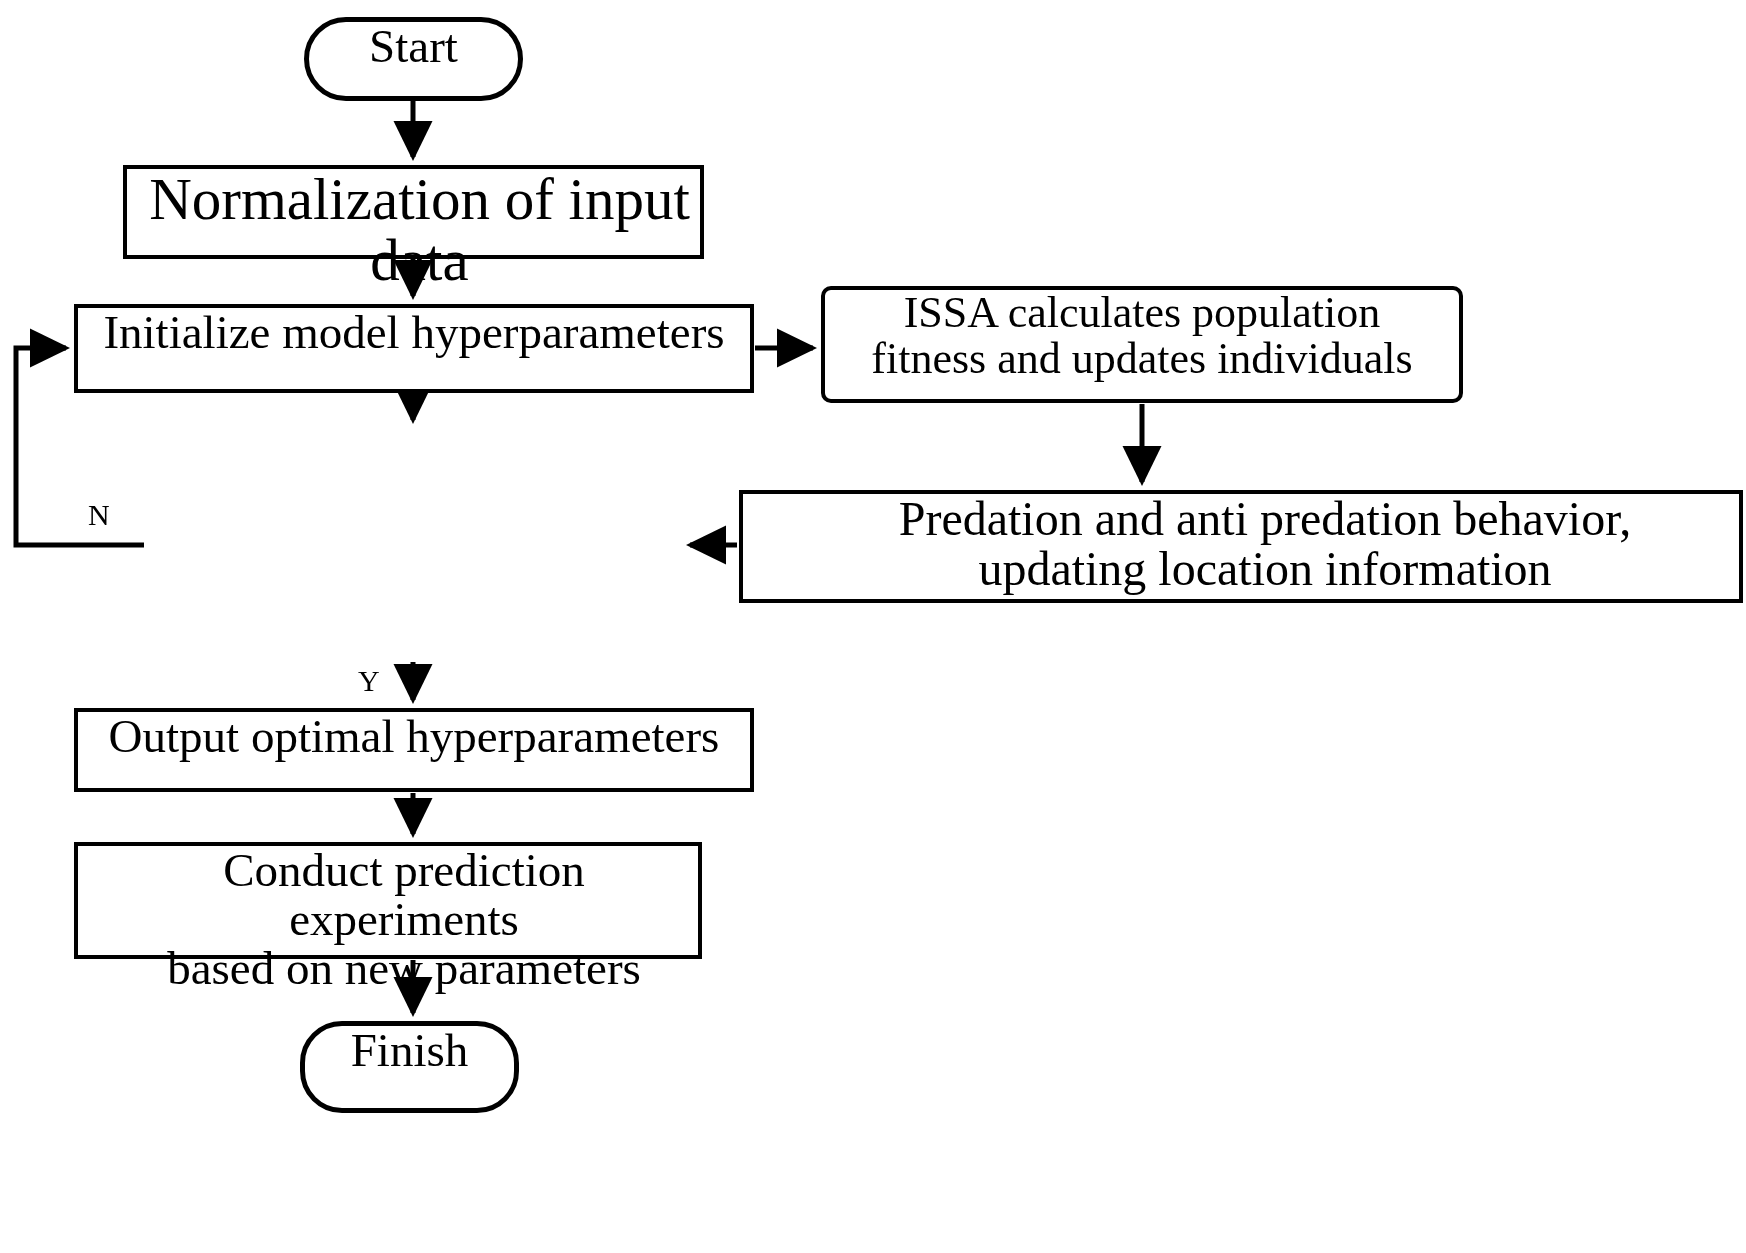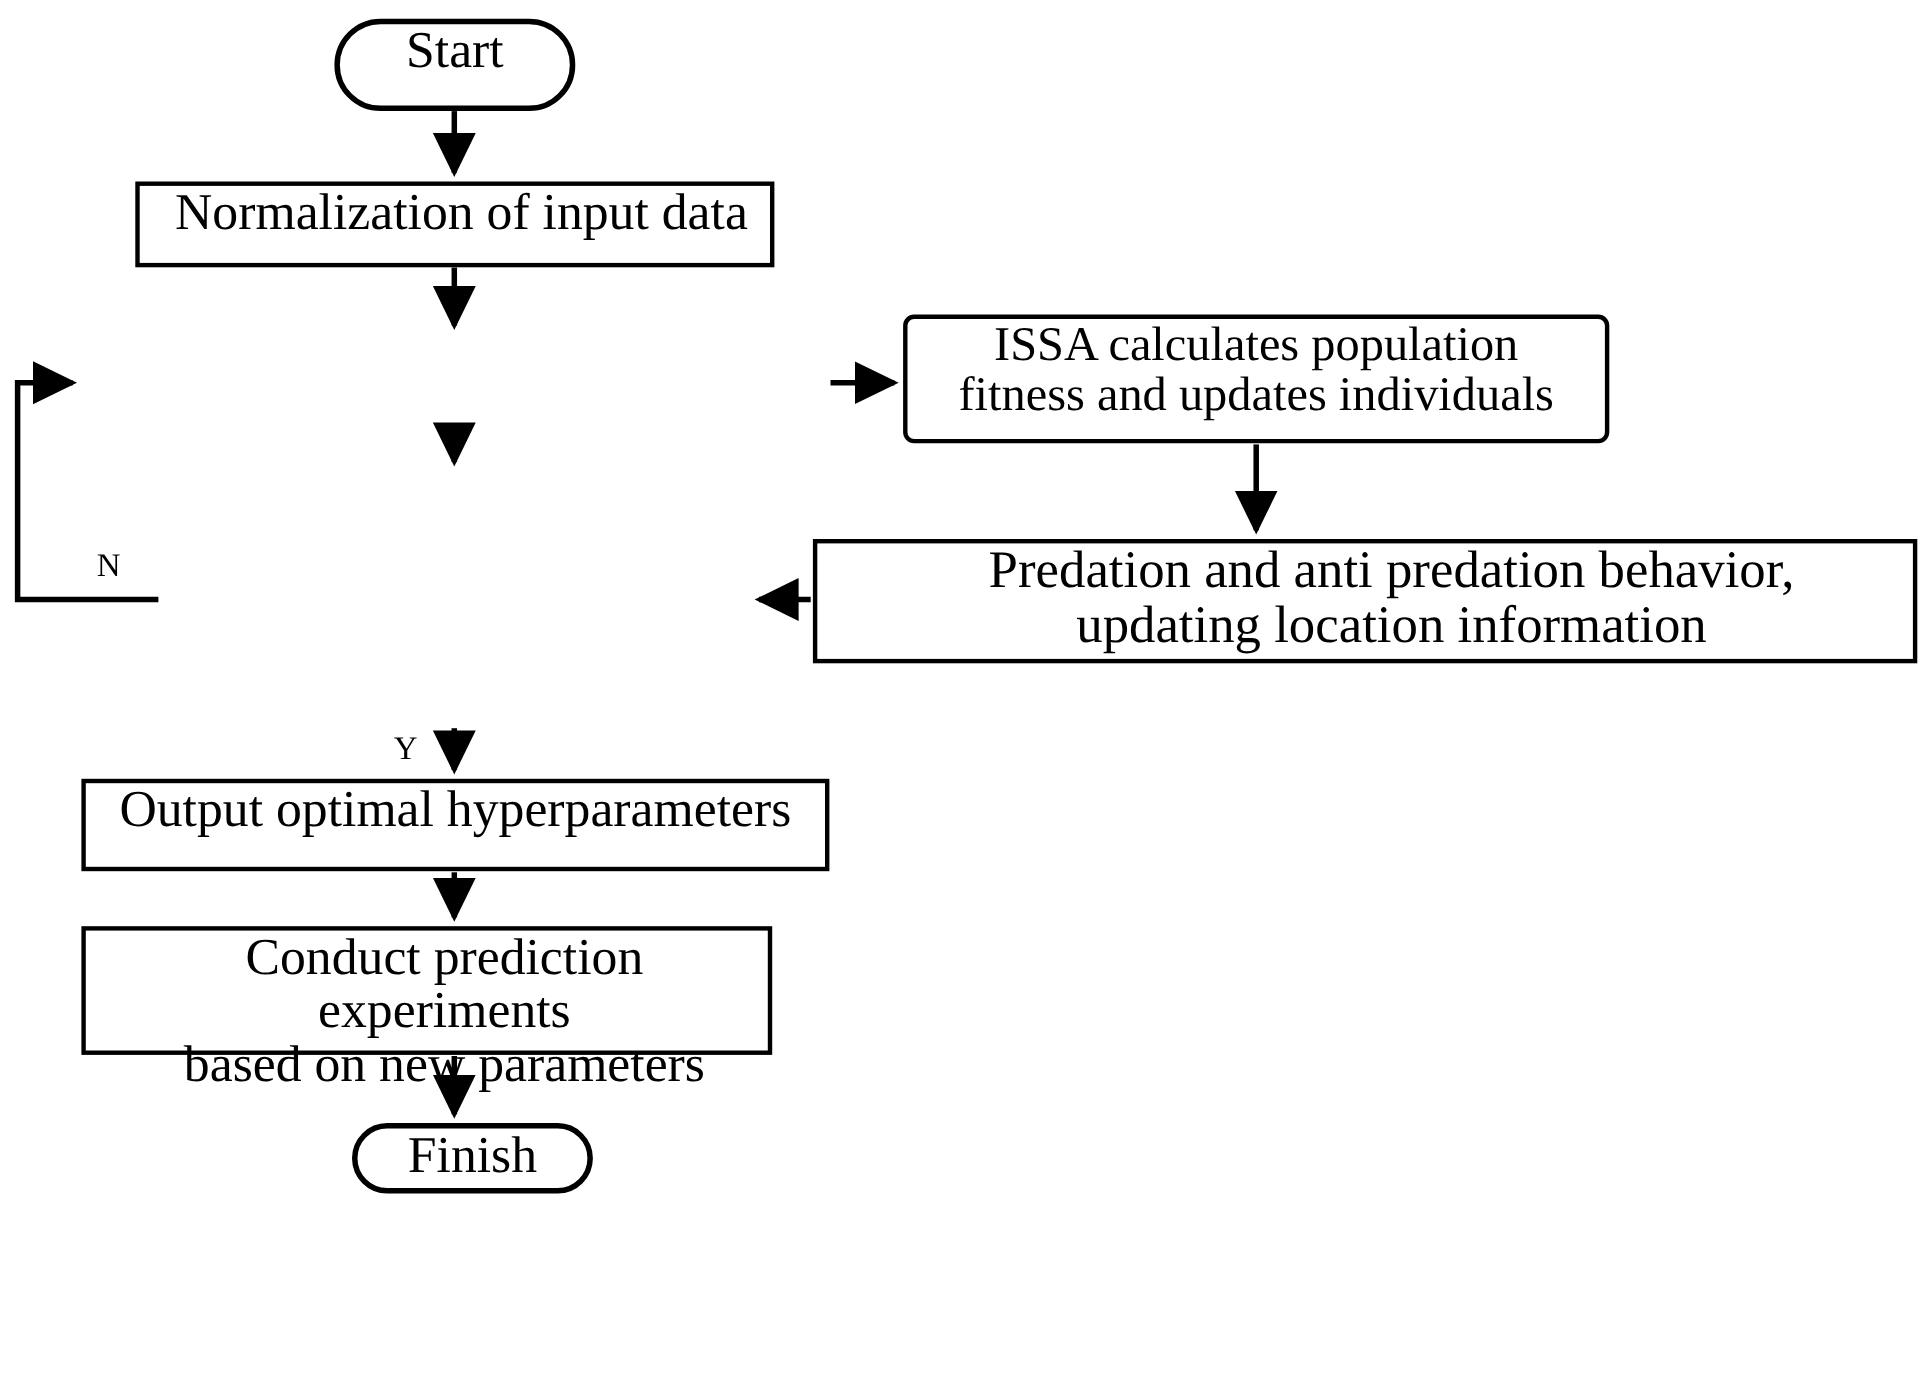--- a/index.html
+++ b/index.html
@@ -42,22 +42,22 @@
     width: 100%;
     padding: 0 6px;
     white-space: pre-line;
   }
   
   #node-start {
     left: 304px; top: 17px; width: 219px; height: 84px;
     font-size: 47px;
   }
   #node-normalization {
-    left: 123px; top: 165px; width: 581px; height: 78px;
-    font-size: 47px;
+    left: 123px; top: 165px; width: 581px; height: 94px;
+    font-size: 59px;
     padding-left: 12px;
   }
   #node-initialize {
     left: 74px; top: 304px; width: 680px; height: 89px;
     font-size: 47px;
   }
   #node-issa {
     left: 821px; top: 286px; width: 642px; height: 117px;
     font-size: 44px;
     border-radius: 10px;
@@ -70,21 +70,21 @@
   #node-output {
     left: 74px; top: 708px; width: 680px; height: 84px;
     font-size: 47px;
   }
   #node-conduct {
     left: 74px; top: 842px; width: 628px; height: 117px;
     font-size: 47px;
     padding-left: 32px;
   }
   #node-finish {
-    left: 320px; top: 1021px; width: 219px; height: 64px;
+    left: 300px; top: 1021px; width: 219px; height: 92px;
     font-size: 47px;
   }
   
   #node-decision {
     position: absolute;
     left: 144px; top: 427px; width: 537px; height: 236px;
   }
   #node-decision svg {
     position: absolute;
     left: 0; top: 0;
@@ -176,20 +176,23 @@
   </svg>
 
   <div id="node-start" class="node terminator">
     <span class="node-text">Start</span>
   </div>
 
   <div id="node-normalization" class="node rect">
     <span class="node-text">Normalization of input data</span>
   </div>
 
+  <div id="node-initialize" class="node rect">
+    <span class="node-text">Initialize model hyperparameters</span>
+  </div>
 
   <div id="node-issa" class="node rect">
     <span class="node-text">ISSA calculates population
 fitness and updates individuals</span>
   </div>
 
   <div id="node-predation" class="node rect">
     <span class="node-text">Predation and anti predation behavior,
 updating location information</span>
   </div>

